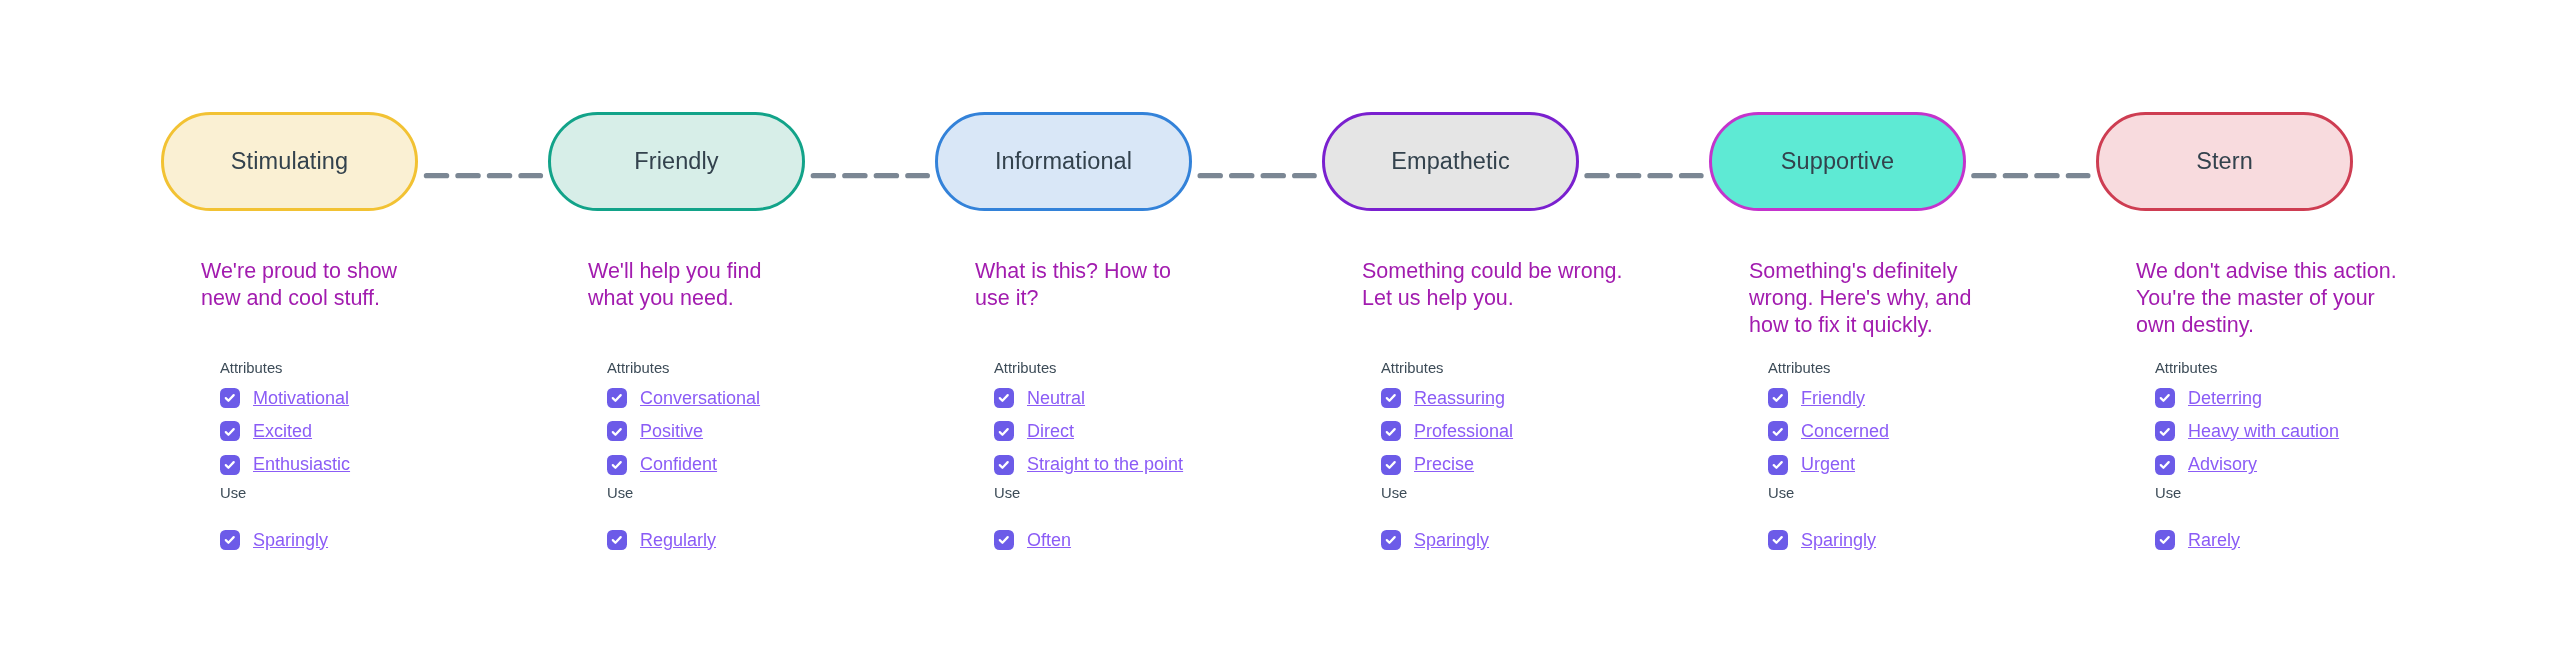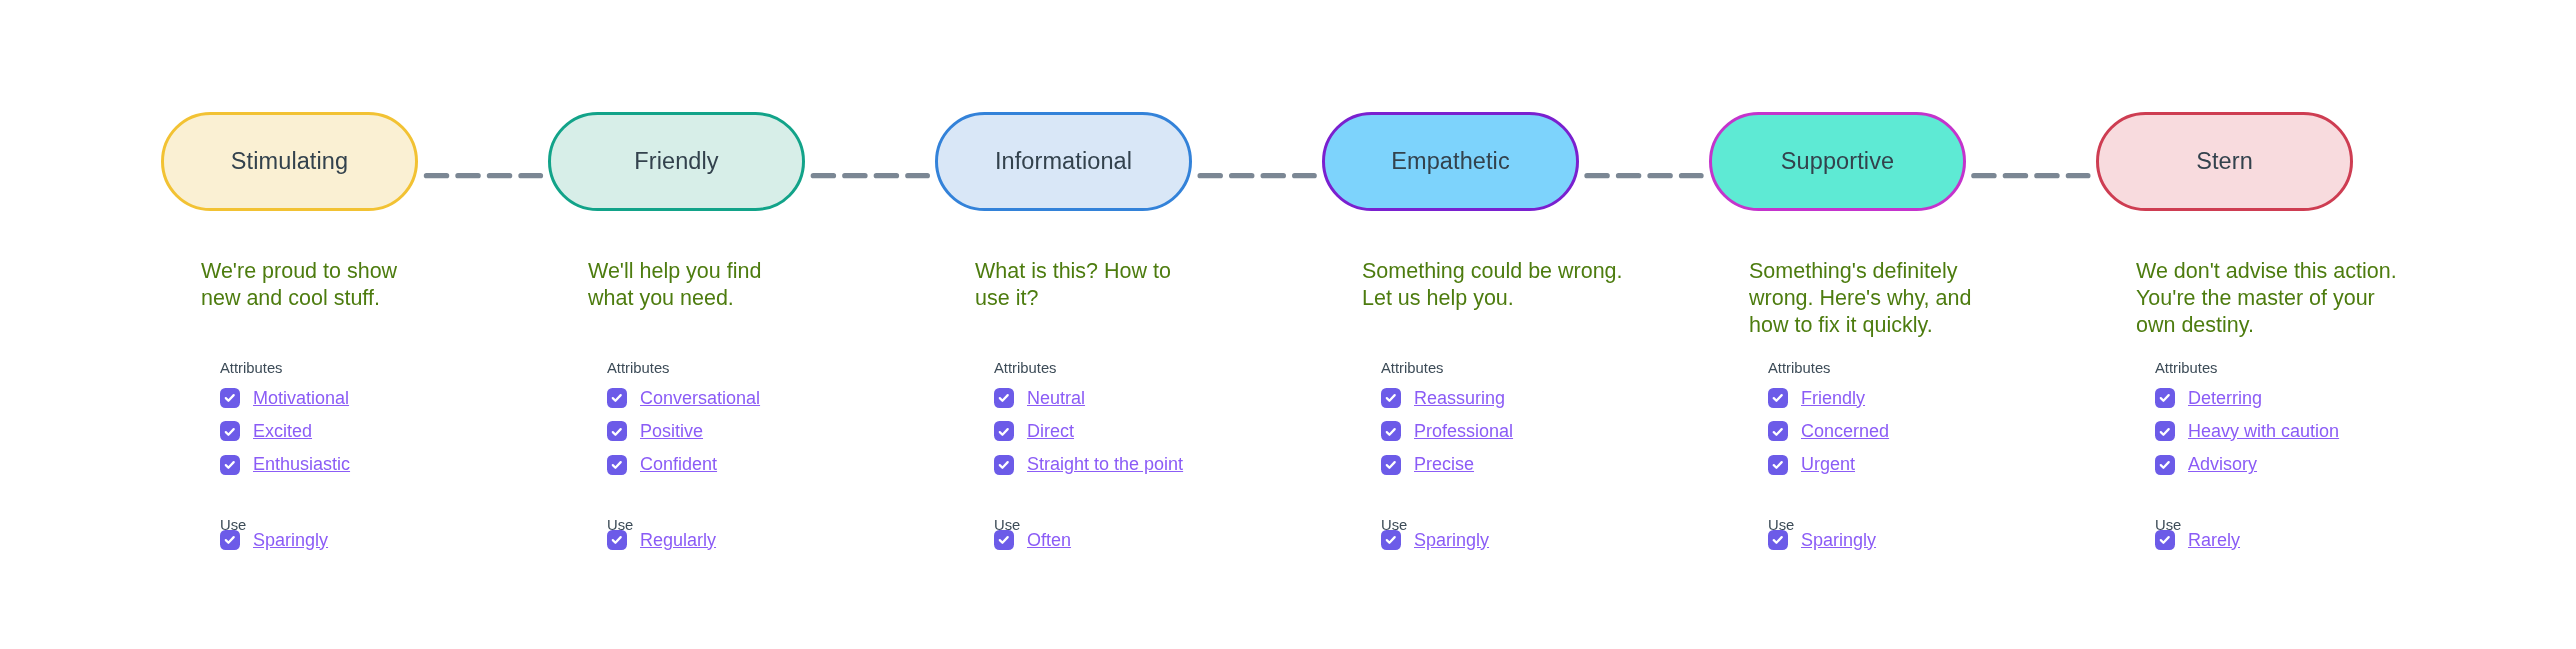--- a/index.html
+++ b/index.html
@@ -32,32 +32,32 @@
     font-size: 23.5px;
     font-weight: 500;
     color: #33424d;
     letter-spacing: 0.1px;
   }
   .desc {
     position: absolute; left: 40px; top: 146px;
     margin: 0;
     font-size: 21.5px;
     line-height: 27px;
-    color: #4d7c0f;
+    color: #a21caf;
     white-space: pre-line;
   }
   .section-label {
     position: absolute; left: 59px;
     font-size: 14.8px;
     font-weight: 400;
     color: #3c4b57;
     line-height: 19px;
   }
   .attrs-label { top: 247px; }
-  .use-label { top: 404px; }
+  .use-label { top: 372px; }
   .attr-list { position: absolute; left: 59px; top: 276px; }
   .use-list  { position: absolute; left: 59px; top: 418px; }
   .check-row {
     display: flex; align-items: center;
     height: 20px;
     margin-bottom: 13.4px;
     cursor: pointer;
   }
   .checkbox {
     width: 20px; height: 20px;
@@ -214,21 +214,21 @@
     <span class="checkbox" style="background: rgb(108, 91, 232);">
       <svg viewBox="0 0 24 24" aria-hidden="true">
         <path d="M5 12.8 L9.7 17.4 L19.2 7.4" fill="none" stroke="#ffffff" stroke-width="4" stroke-linecap="round" stroke-linejoin="round"></path>
       </svg>
     </span>
     <span class="check-label">Often</span>
   </label>
       </div>
   </section>
     <section class="tone-col" style="left: 1322px; top: 112px;">
-    <div class="pill" style="border-color: rgb(122, 32, 207); background: #7dd3fc;">
+    <div class="pill" style="border-color: rgb(122, 32, 207); background: #e5e5e5;">
       <span class="pill-title">Empathetic</span>
     </div>
     <p class="desc">Something could be wrong.
 Let us help you.</p>
     <div class="section-label attrs-label">Attributes</div>
     <div class="attr-list">
         <label class="check-row">
     <span class="checkbox" style="background: rgb(108, 91, 232);">
       <svg viewBox="0 0 24 24" aria-hidden="true">
         <path d="M5 12.8 L9.7 17.4 L19.2 7.4" fill="none" stroke="#ffffff" stroke-width="4" stroke-linecap="round" stroke-linejoin="round"></path>

